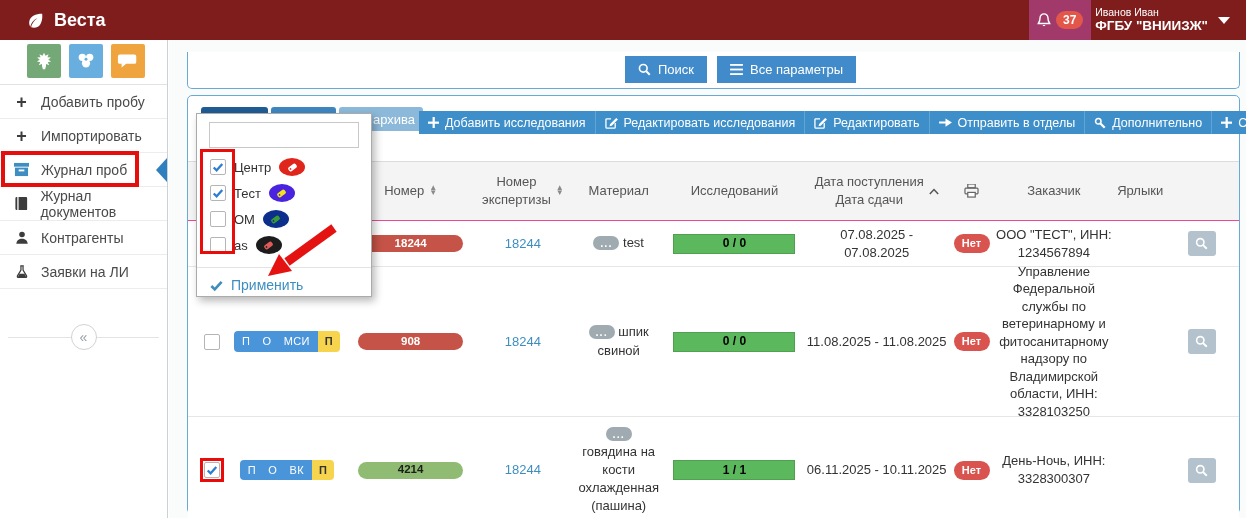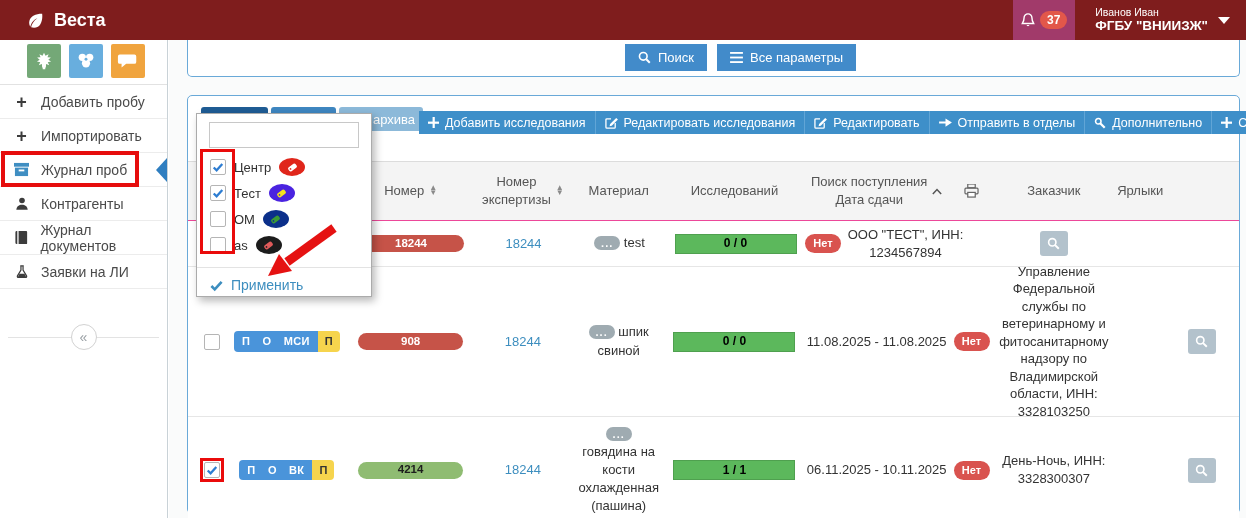--- a/index.html
+++ b/index.html
@@ -12,21 +12,21 @@
   
   .topbar { position: absolute; top: 0; left: 0; width: 1246px; height: 40px;
     background: #7f1d1d; display: flex; align-items: center; color: #fff; z-index: 50; }
   .logo { margin-left: 26px; display: flex; align-items: center; gap: 9px;
     font-size: 18px; font-weight: bold; }
   .top-right { margin-left: auto; display: flex; height: 100%; align-items: stretch; }
   .notif { width: 62px; background: #a13a6a; display: flex; align-items: center;
     justify-content: center; gap: 5px; cursor: pointer; }
   .badge37 { background: #e2574a; border-radius: 10px; padding: 2px 7px;
     font-size: 12px; font-weight: bold; }
-  .userbox { display: flex; align-items: center; gap: 10px; padding: 0 16px 0 20px; cursor: pointer; }
+  .userbox { display: flex; align-items: center; gap: 10px; padding: 0 16px 0 4px; cursor: pointer; }
   .user-lines { display: flex; flex-direction: column; line-height: 1.2; text-align: left; }
   .user-name { font-size: 10.5px; }
   .user-org { font-size: 13.5px; font-weight: bold; }
   .caret-down { width: 0; height: 0; border-left: 6px solid transparent;
     border-right: 6px solid transparent; border-top: 7px solid #fff; }
 
   
   .sidebar { position: absolute; top: 40px; left: 0; width: 168px; bottom: 0;
     background: #fff; border-right: 1px solid #c9d2d7; z-index: 40; }
   .quick-row { display: flex; gap: 8px; padding: 4px 0 6px 27px; }
@@ -46,21 +46,21 @@
     border-bottom: 12px solid transparent; border-right: 11px solid #2f7ec0; }
   .collapse-row { position: relative; height: 44px; margin-top: 26px; }
   .collapse-line { position: absolute; left: 8px; right: 8px; top: 50%; height: 1px; background: #e3e3e3; }
   .collapse-btn { position: absolute; left: 50%; top: 50%; transform: translate(-50%,-50%);
     width: 26px; height: 26px; border-radius: 50%; border: 1px solid #d2d2d2; background: #fff;
     color: #9aa0a5; display: flex; align-items: center; justify-content: center;
     font-size: 14px; cursor: pointer; }
 
   
   .main { position: absolute; left: 169px; top: 40px; right: 0; bottom: 0; background: #fafbfb; }
-  .panel1 { position: absolute; left: 18px; top: 0; width: 1053px; height: 37px;
+  .panel1 { position: absolute; left: 18px; top: 12px; width: 1053px; height: 37px;
     background: #fff; border: 1px solid #69a9d8; border-top: none; border-radius: 0 0 5px 5px; }
   .search-btns { position: absolute; left: 437px; top: 4px; display: flex; gap: 10px; }
   .btn-blue { background: #428bca; color: #fff; font-size: 13px; height: 27px;
     display: flex; align-items: center; gap: 7px; padding: 0 13px; border: none;
     cursor: pointer; font-family: "Liberation Sans", sans-serif; }
 
   .panel2 { position: absolute; left: 18px; top: 55px; width: 1053px; height: 419px;
     background: #fff; border: 1px solid #69a9d8; border-radius: 5px; }
 
   .tabs { position: absolute; left: 13px; top: 11px; display: flex; gap: 3px; z-index: 5; }
@@ -100,21 +100,21 @@
   .resbadge { width: 122px; height: 20px; background: #5cb85c; border: 1px solid #4fa04f;
     color: #000; font-weight: bold; font-size: 12px; display: flex; align-items: center;
     justify-content: center; }
   .netoval { min-width: 36px; height: 19px; border-radius: 10px; background: #d9534f;
     color: #fff; font-size: 11px; font-weight: bold; display: flex; align-items: center;
     justify-content: center; padding: 9px 8px; }
   .ell { display: inline-flex; width: 26px; height: 14px; border-radius: 8px; background: #9fabb1;
     color: #fff; font-weight: bold; font-size: 11px; align-items: center; justify-content: center;
     line-height: 0; letter-spacing: 1px; }
   .tagrow { display: flex; }
-  .tagblue { background: #4a94da; color: #fff; font-weight: bold; font-size: 11px;
+  .tagblue { background: #4a94da; color: #fff; font-weight: normal; font-size: 11px;
     padding: 3px 8px; border-radius: 4px 0 0 4px; word-spacing: 9px; letter-spacing: .3px; }
   .tagyellow { background: #f6d44d; color: #333; font-weight: bold; font-size: 11px;
     padding: 3px 7px; border-radius: 0 4px 4px 0; }
   .cbx { width: 16px; height: 16px; border: 1px solid #b5b5b5; border-radius: 2px;
     background: #fff; display: flex; align-items: center; justify-content: center; cursor: pointer; }
   .red-wrap { border: 3px solid #ea0b0b; padding: 1px; display: inline-flex; }
   .mag-btn { width: 28px; height: 25px; background: #b3c2cc; border: none; border-radius: 3px;
     display: flex; align-items: center; justify-content: center; cursor: pointer; }
   .narrow-date { max-width: 92px; }
   .mat-cell { line-height: 1.4; }
@@ -205,35 +205,35 @@
             <rect x="2" y="6" width="14" height="9" fill="#3f8ec2"></rect>
             <rect x="6" y="8" width="6" height="2" fill="#fff"></rect>
           </svg>
       </span>
       <span>Журнал проб</span>
       <span class="red-frame"></span>
       <span class="active-arrow"></span>
     </div>
     <div class="menu-item">
       <span class="mi-icon">
+        <svg width="15" height="15" viewBox="0 0 16 16">
+            <path fill="#3c3c3c" d="M3 1h10a1 1 0 0 1 1 1v12a1 1 0 0 1-1 1H3a1.5 1.5 0 0 1-1.5-1.5v-11A1.5 1.5 0 0 1 3 1z"></path>
+            <rect x="3.5" y="1" width="1.4" height="14" fill="#fff"></rect>
+          </svg>
+      </span>
+      <span>Журнал документов</span>
+    </div>
+    <div class="menu-item">
+      <span class="mi-icon">
         <svg width="14" height="15" viewBox="0 0 16 16">
             <circle cx="8" cy="4.5" r="3.2" fill="#3c3c3c"></circle>
             <path fill="#3c3c3c" d="M1.5 15c.5-4 3-5.6 6.5-5.6s6 1.6 6.5 5.6z"></path>
           </svg>
       </span>
       <span>Контрагенты</span>
-    </div>
-    <div class="menu-item">
-      <span class="mi-icon">
-        <svg width="15" height="15" viewBox="0 0 16 16">
-            <path fill="#3c3c3c" d="M3 1h10a1 1 0 0 1 1 1v12a1 1 0 0 1-1 1H3a1.5 1.5 0 0 1-1.5-1.5v-11A1.5 1.5 0 0 1 3 1z"></path>
-            <rect x="3.5" y="1" width="1.4" height="14" fill="#fff"></rect>
-          </svg>
-      </span>
-      <span>Журнал документов</span>
     </div>
     <div class="menu-item">
       <span class="mi-icon">
         <svg width="14" height="15" viewBox="0 0 16 16">
             <path fill="none" stroke="#3c3c3c" stroke-width="1.4" d="M6 1.5h4M6.8 2v4.5L2.8 13a1.2 1.2 0 0 0 1 1.8h8.4a1.2 1.2 0 0 0 1-1.8L9.2 6.5V2"></path>
             <path fill="#3c3c3c" d="M5.2 10.5h5.6l1.6 2.8a.6.6 0 0 1-.5.9H4.1a.6.6 0 0 1-.5-.9z"></path>
           </svg>
       </span>
       <span>Заявки на ЛИ</span>
     </div>
@@ -345,21 +345,21 @@
         </div>
         <div class="col c-mat">
             <span>Материал</span>
           </div>
         <div class="col c-res">
             <span>Исследований</span>
           </div>
         <div class="col c-date">
           <div class="hlabel">
             <span>
-              <div>Поиск поступления</div>
+              <div>Дата поступления</div>
               <div>Дата сдачи</div>
             </span>
             <svg width="10" height="7" viewBox="0 0 12 8">
                 <path fill="none" stroke="#555" stroke-width="1.8" d="M1 7l5-5.4L11 7"></path>
               </svg>
           </div>
         </div>
         <div class="col c-prn">
           <svg width="15" height="14" viewBox="0 0 16 15">
               <rect x="4" y="0" width="8" height="4" fill="none" stroke="#666" stroke-width="1.3"></rect>
@@ -383,20 +383,23 @@
             <span class="pill red">18244</span>
           </div>
         <div class="col c-exp">
             <span class="link">18244</span>
           </div>
         <div class="col c-mat mat-cell">
             <span><span class="ell">...</span> <span>test</span></span>
           </div>
         <div class="col c-res">
             <span class="resbadge">0 / 0</span>
+          </div>
+        <div class="col c-date">
+            <span class="narrow-date">07.08.2025 - 07.08.2025</span>
           </div>
         <div class="col c-prn">
             <span class="netoval">Нет</span>
           </div>
         <div class="col c-cust">
             <span>ООО "ТЕСТ", ИНН: 1234567894</span>
           </div>
         <div class="col c-lbl"></div>
         <div class="col c-act">
           <button class="mag-btn">

